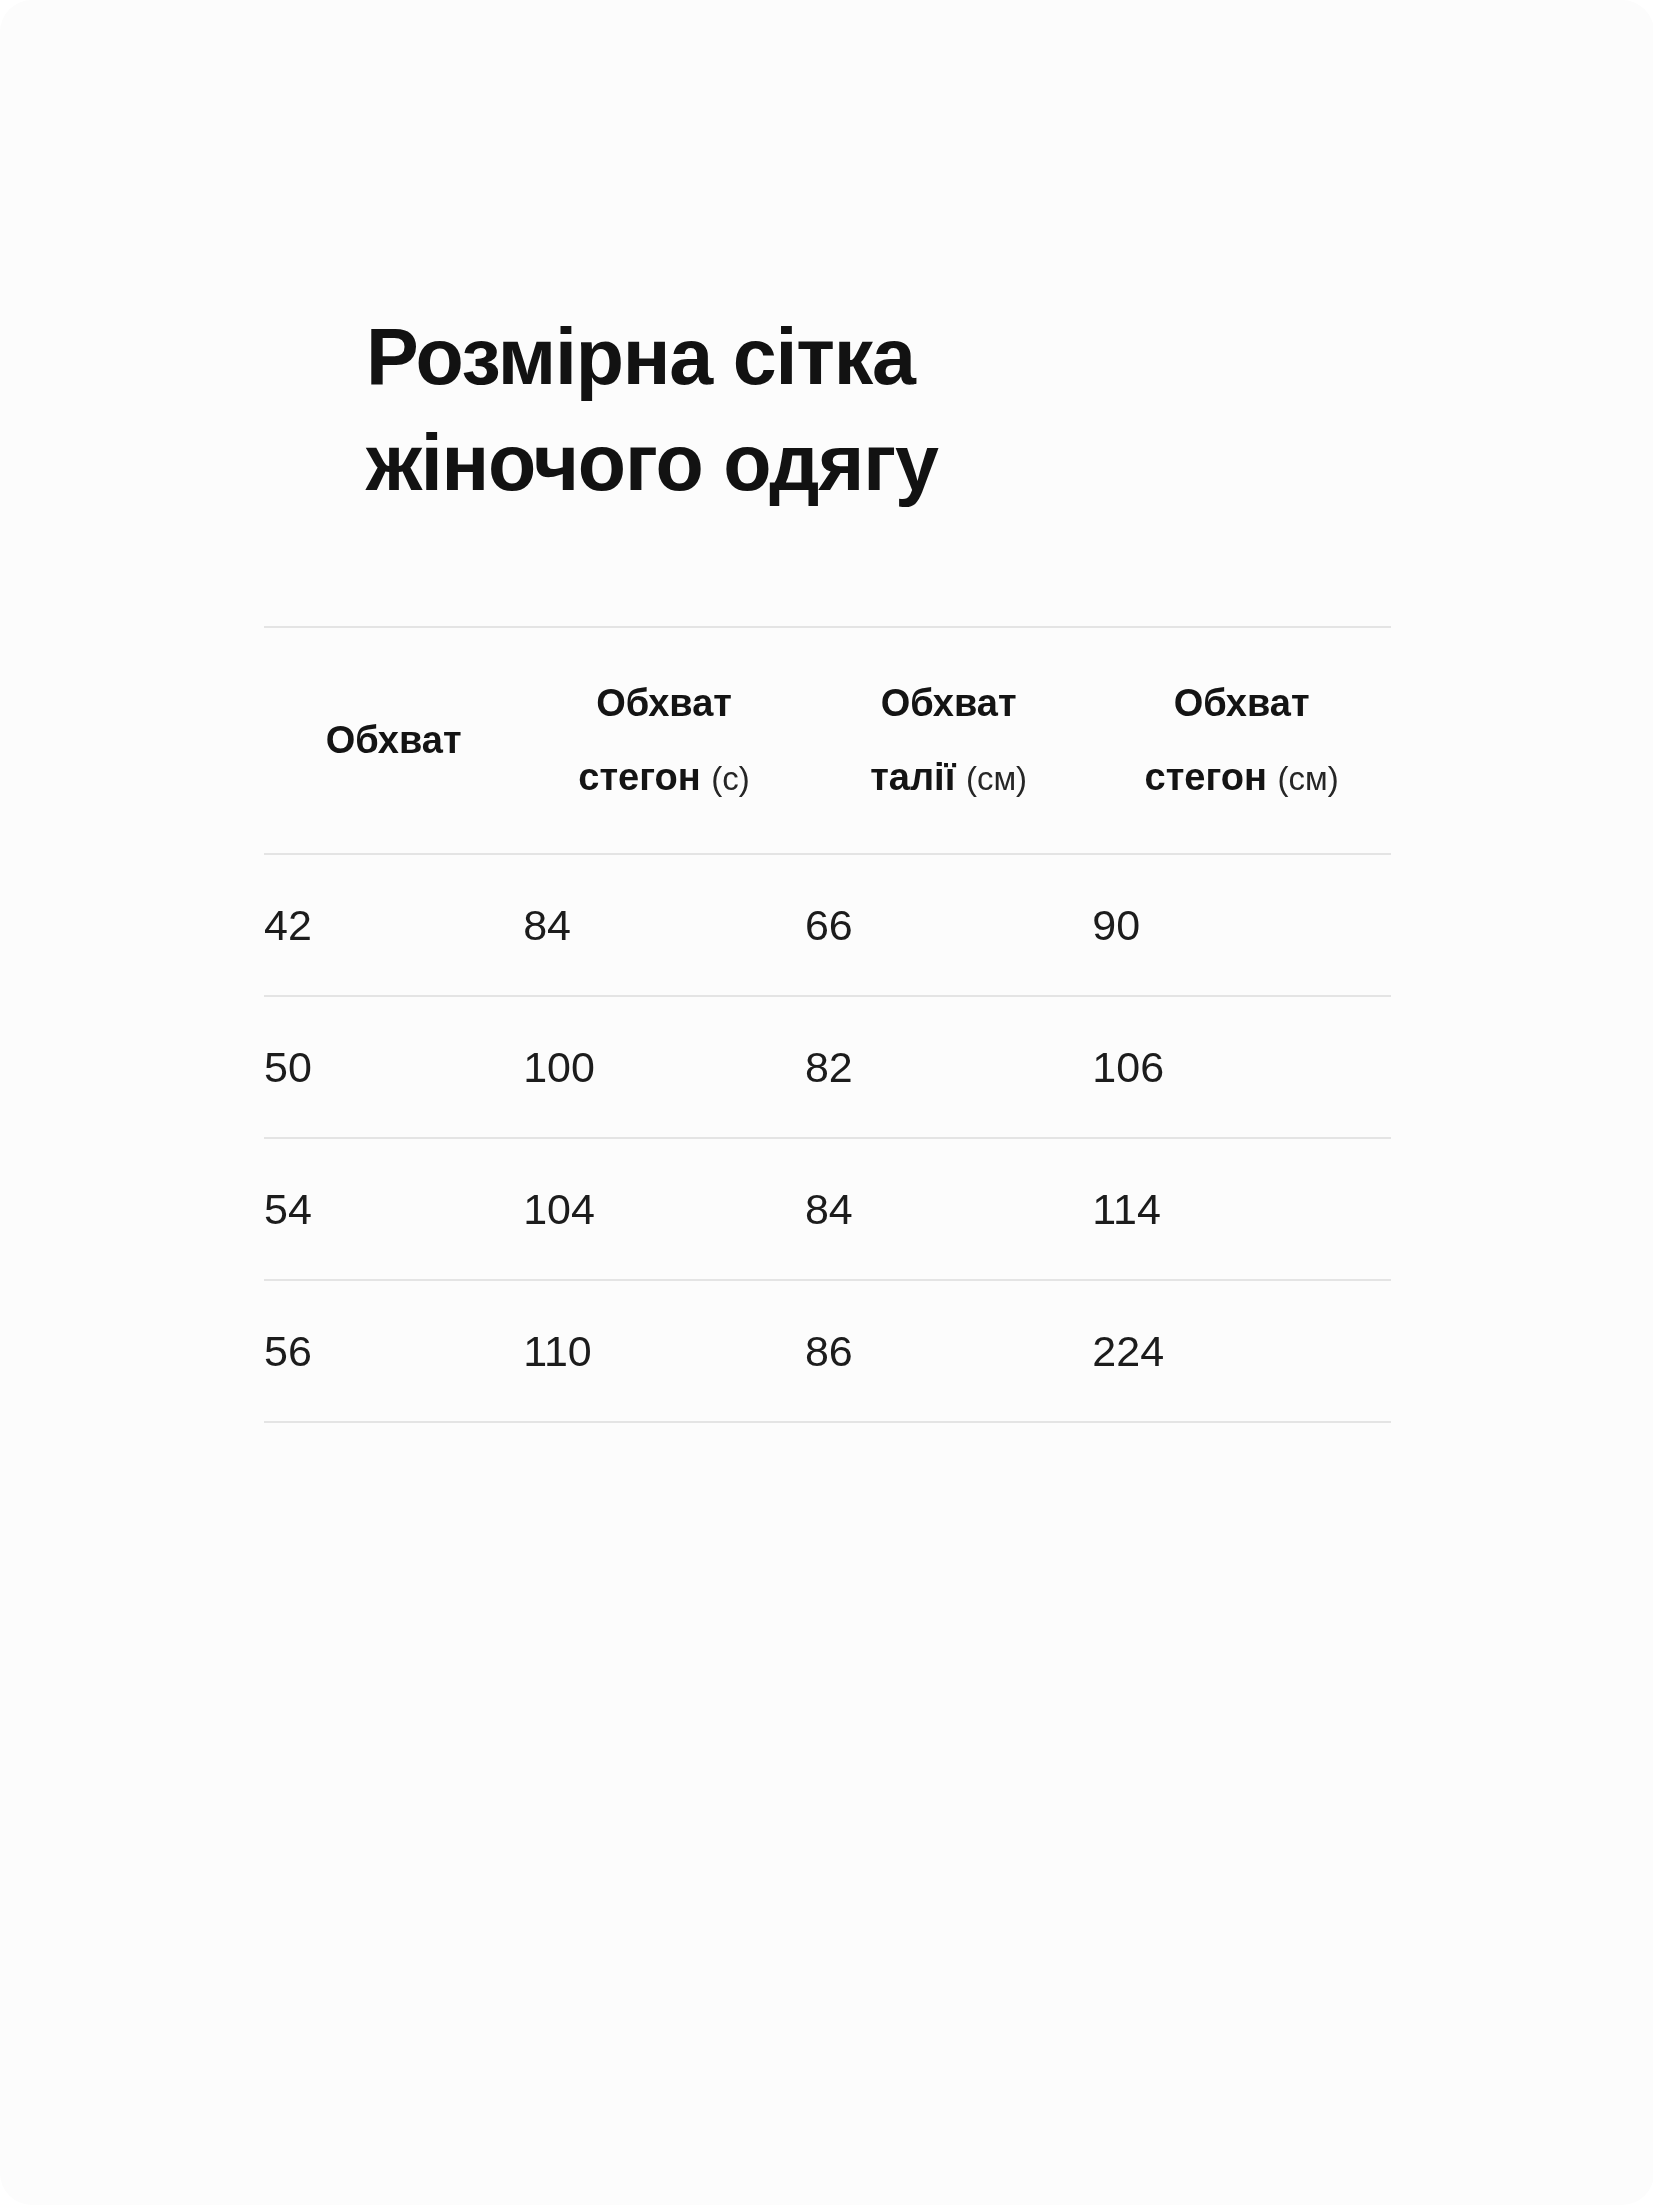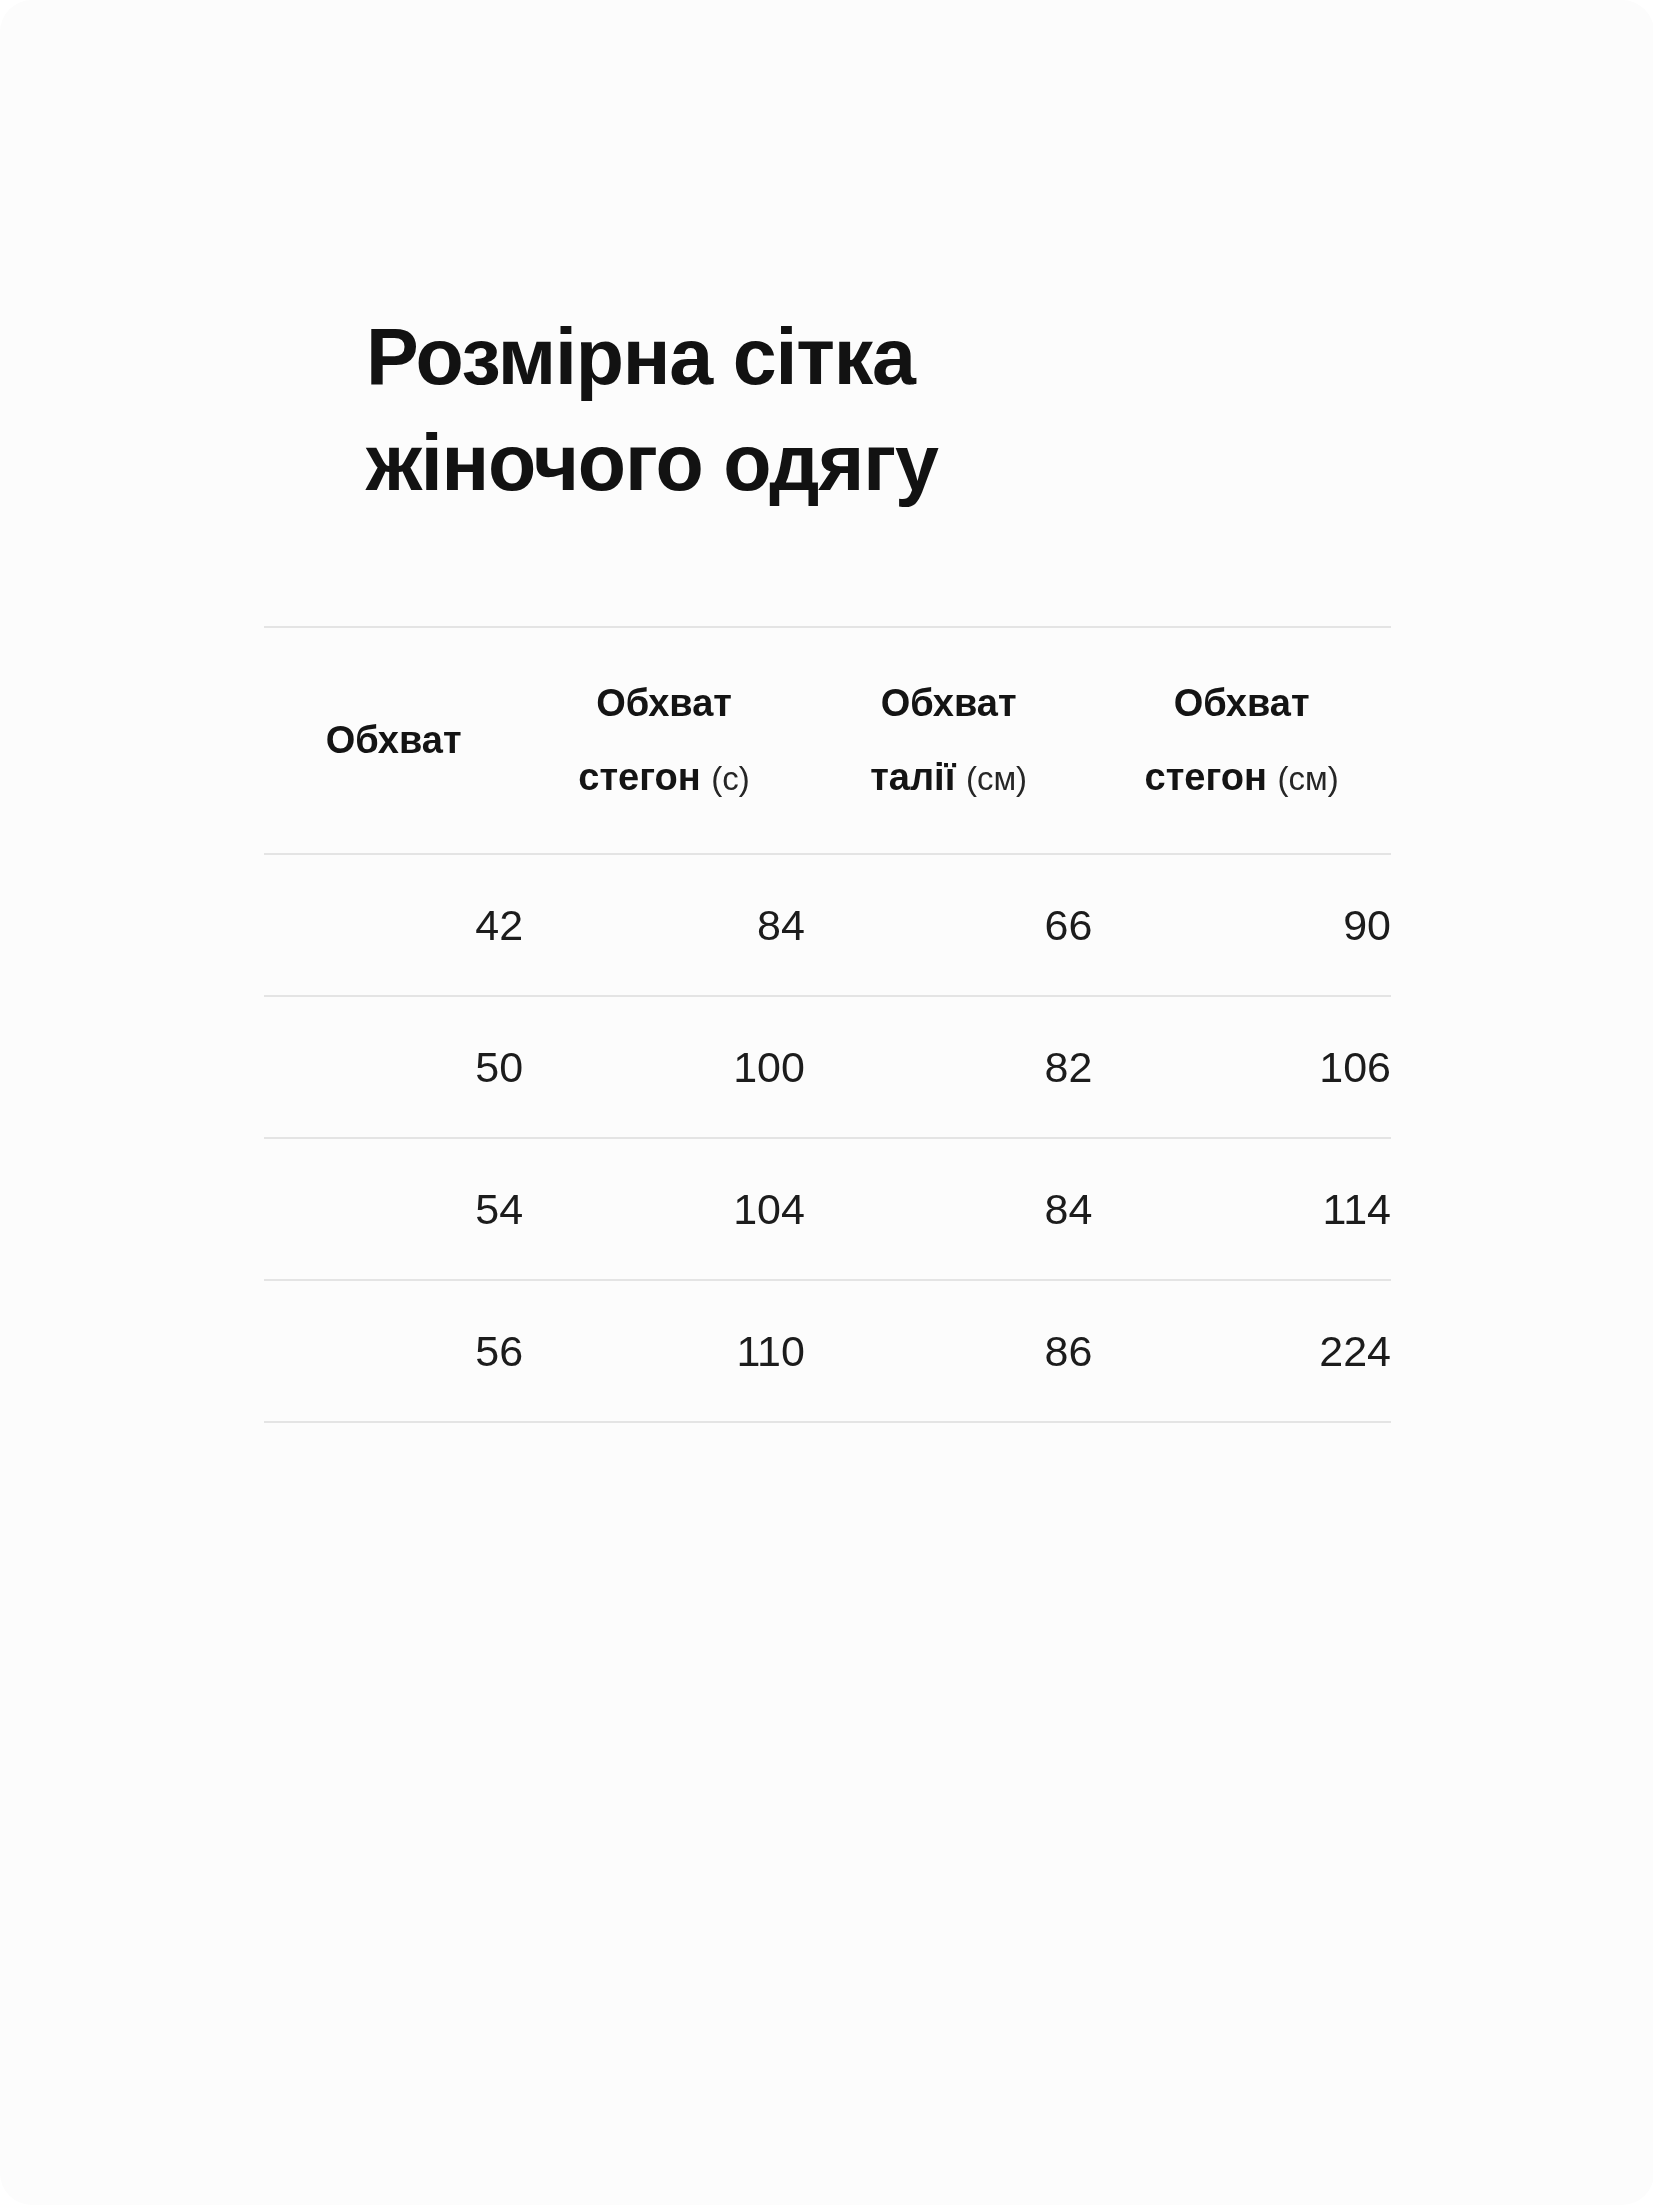--- a/index.html
+++ b/index.html
@@ -59,21 +59,21 @@
     font-size: 33px;
     color: #262626;
     letter-spacing: 0;
   }
   table.size-table td {
     height: 140px;
     border-bottom: 2.5px solid #e4e4e4;
     font-size: 43px;
     font-weight: 400;
     color: #1c1c1c;
-    text-align: right;
+    text-align: left;
     vertical-align: middle;
     padding: 0;
   }
 </style>
 </head>
 <body>
 
 <div class="page">
 
   <div class="title">

